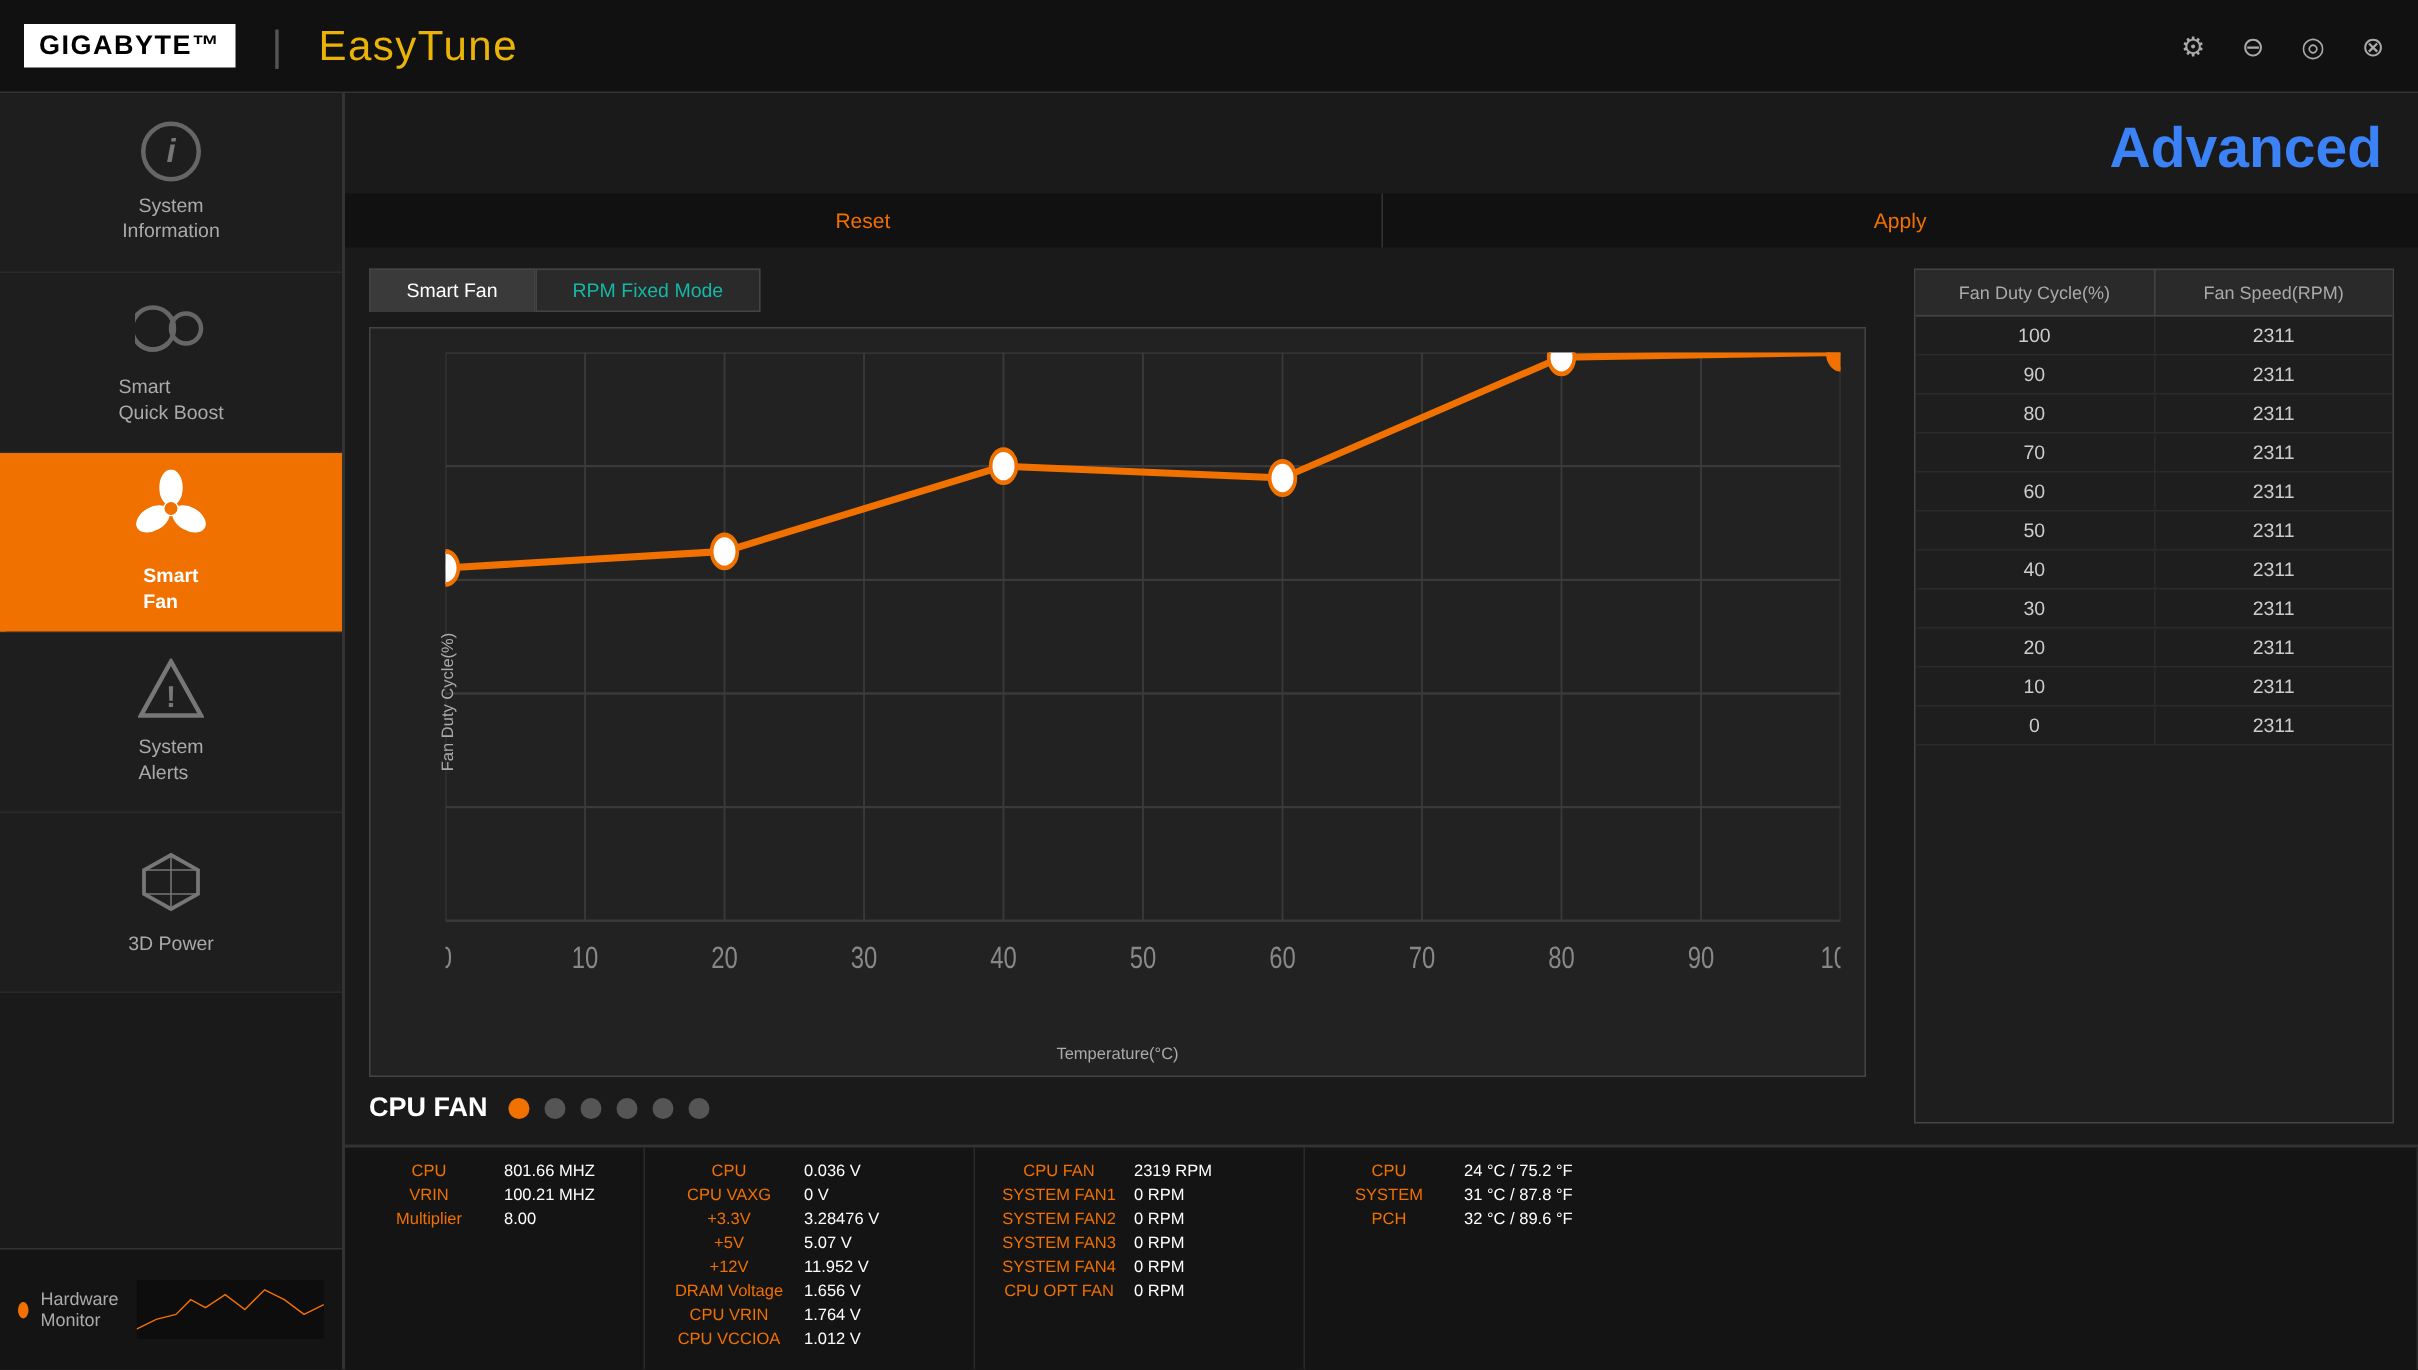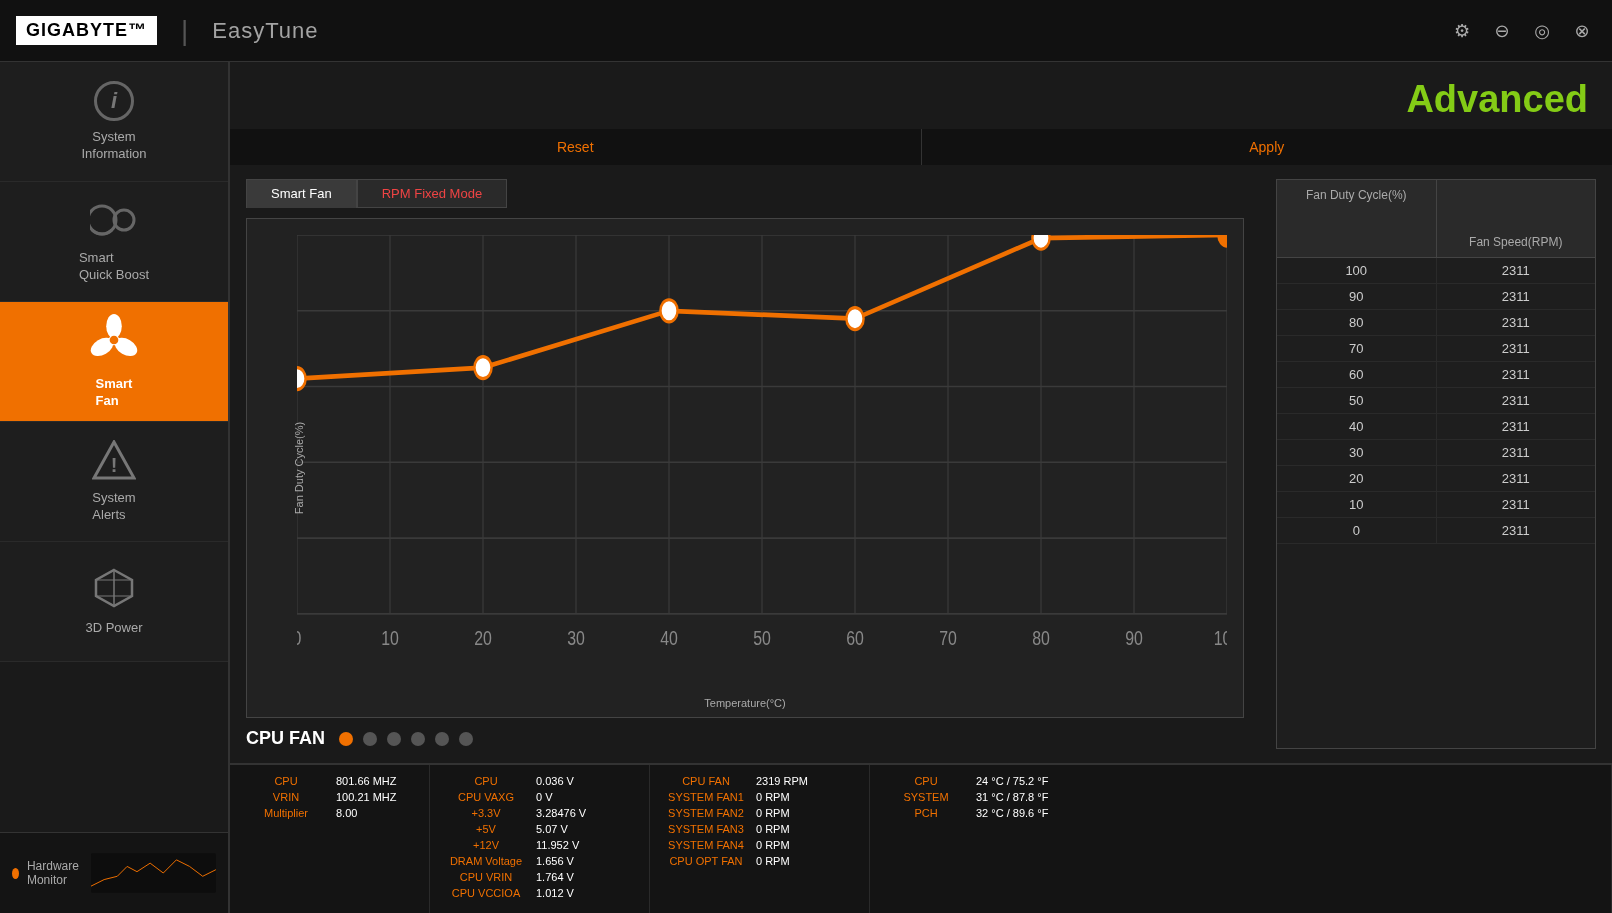--- a/index.html
+++ b/index.html
@@ -34,22 +34,22 @@
       font-size: 18px;
       padding: 4px 10px;
       letter-spacing: 1px;
     }
     .header-divider {
       color: #555;
       font-size: 28px;
       font-weight: 100;
     }
     .header-title {
-      color: #a3a3a3;
-      font-size: 22px;
+      color: #eab308;
+      font-size: 28px;
       font-weight: 300;
       letter-spacing: 1px;
     }
     .header-controls {
       display: flex;
       gap: 12px;
       align-items: center;
     }
     .header-ctrl-btn {
       color: #aaa;
@@ -114,21 +114,21 @@
     .content {
       flex: 1;
       display: flex;
       flex-direction: column;
       background: #1a1a1a;
       overflow: hidden;
     }
 
     
     .advanced-title {
-      color: #84cc16;
+      color: #3b82f6;
       font-size: 38px;
       font-weight: bold;
       text-align: right;
       padding: 16px 24px 8px 24px;
     }
 
     
     .action-bar {
       display: flex;
       background: #111;
@@ -164,21 +164,21 @@
     }
 
     
     .mode-tabs {
       display: flex;
       gap: 0;
     }
     .mode-tab {
       padding: 6px 24px;
       background: #2a2a2a;
-      color: #ef4444;
+      color: #14b8a6;
       font-size: 13px;
       cursor: pointer;
       border: 1px solid #444;
     }
     .mode-tab.active {
       background: #3a3a3a;
       color: #fff;
       border-bottom: none;
     }
 
@@ -252,21 +252,21 @@
       border-bottom: 1px solid #444;
     }
     .fan-table-col-header {
       flex: 1;
       padding: 8px 4px;
       text-align: center;
       color: #aaa;
       font-size: 12px;
       border-right: 1px solid #444;
     }
-    .fan-table-col-header:last-child { border-right: none; margin-top: 47px; }
+    .fan-table-col-header:last-child { border-right: none; }
     .fan-table-row {
       display: flex;
       border-bottom: 1px solid #2a2a2a;
     }
     .fan-table-cell {
       flex: 1;
       padding: 5px 4px;
       text-align: center;
       color: #ccc;
       border-right: 1px solid #2a2a2a;

